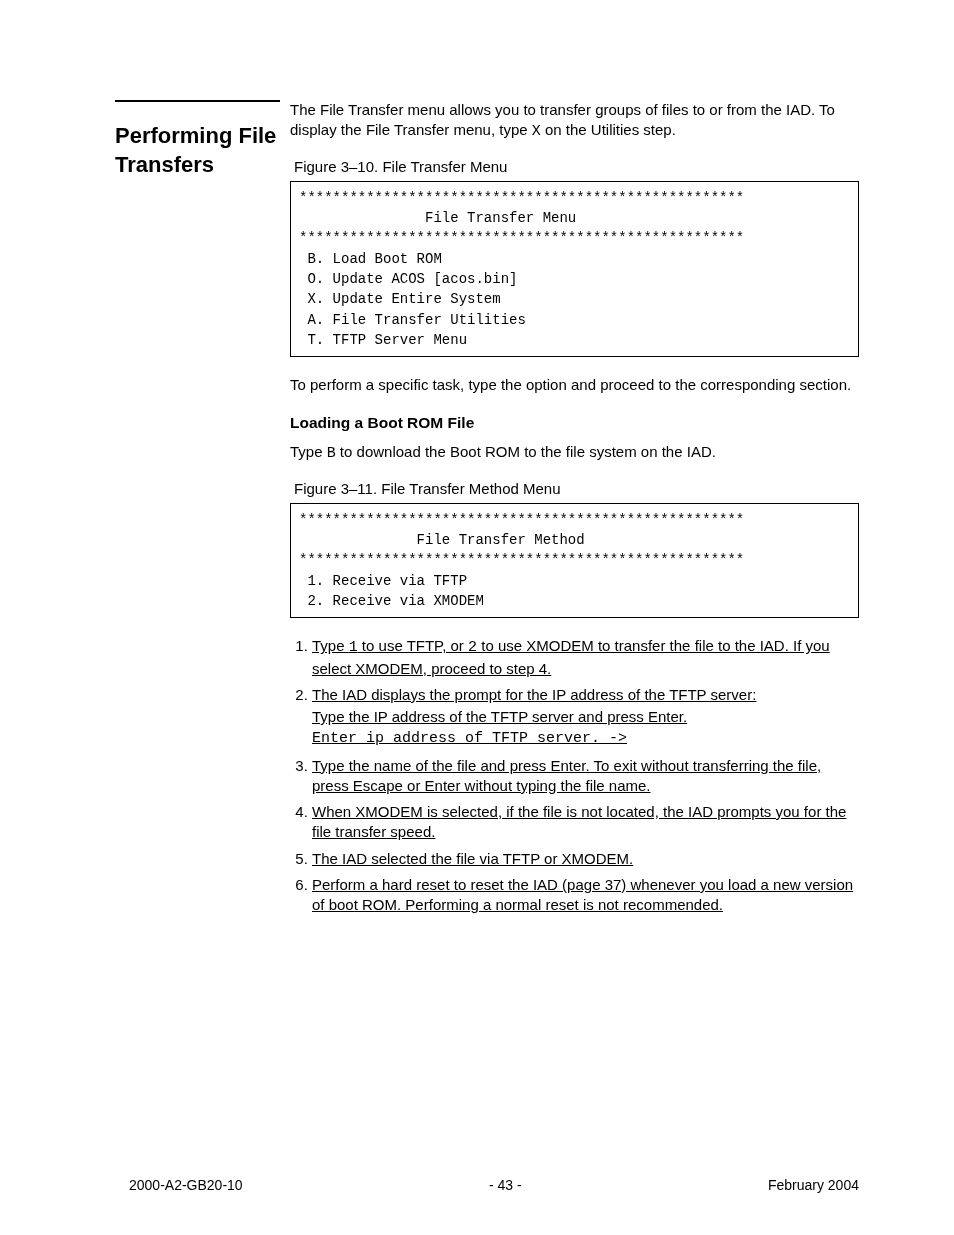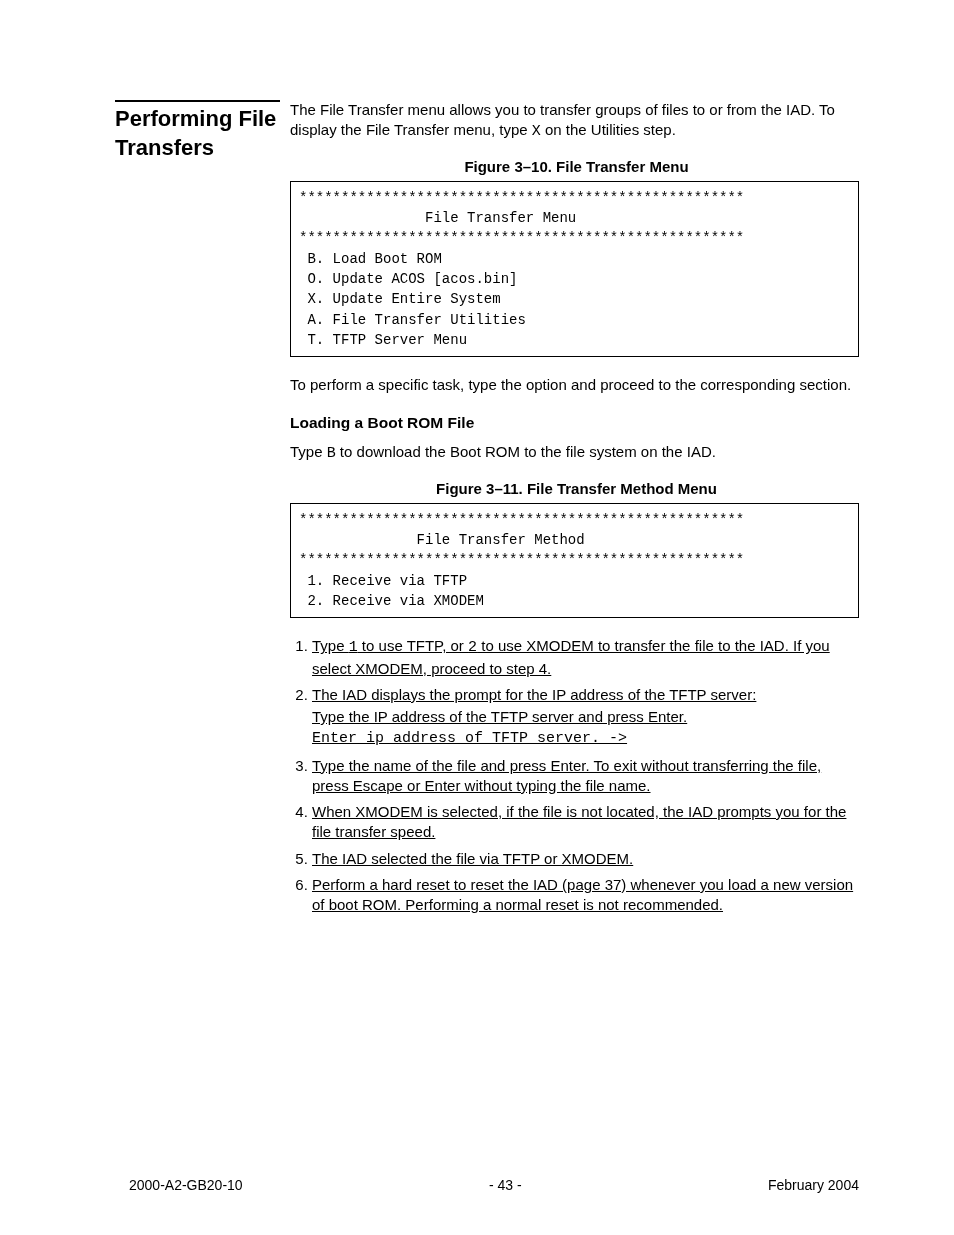--- a/index.html
+++ b/index.html
@@ -27,32 +27,31 @@
     width: 165px;
     flex-shrink: 0;
     padding-right: 10px;
   }
   .sidebar h1 {
     font-size: 22px;
     font-weight: bold;
     margin: 0;
     line-height: 1.3;
     border-top: 2px solid #000;
-    padding-top: 3px;
+    padding-top: 20px;
   }
   .content {
     flex: 1;
   }
   .content p {
     margin: 0 0 12px 0;
   }
   .fig-caption {
-    font-weight: bold;
+    font-weight: normal;
     margin: 14px 0 4px 4px;
-    text-align: center;
   }
   .mono-box {
     border: 1px solid #000;
     padding: 6px 8px;
     margin-bottom: 18px;
     font-family: "Courier New", Courier, monospace;
     font-size: 14px;
     white-space: pre;
     line-height: 1.45;
   }

